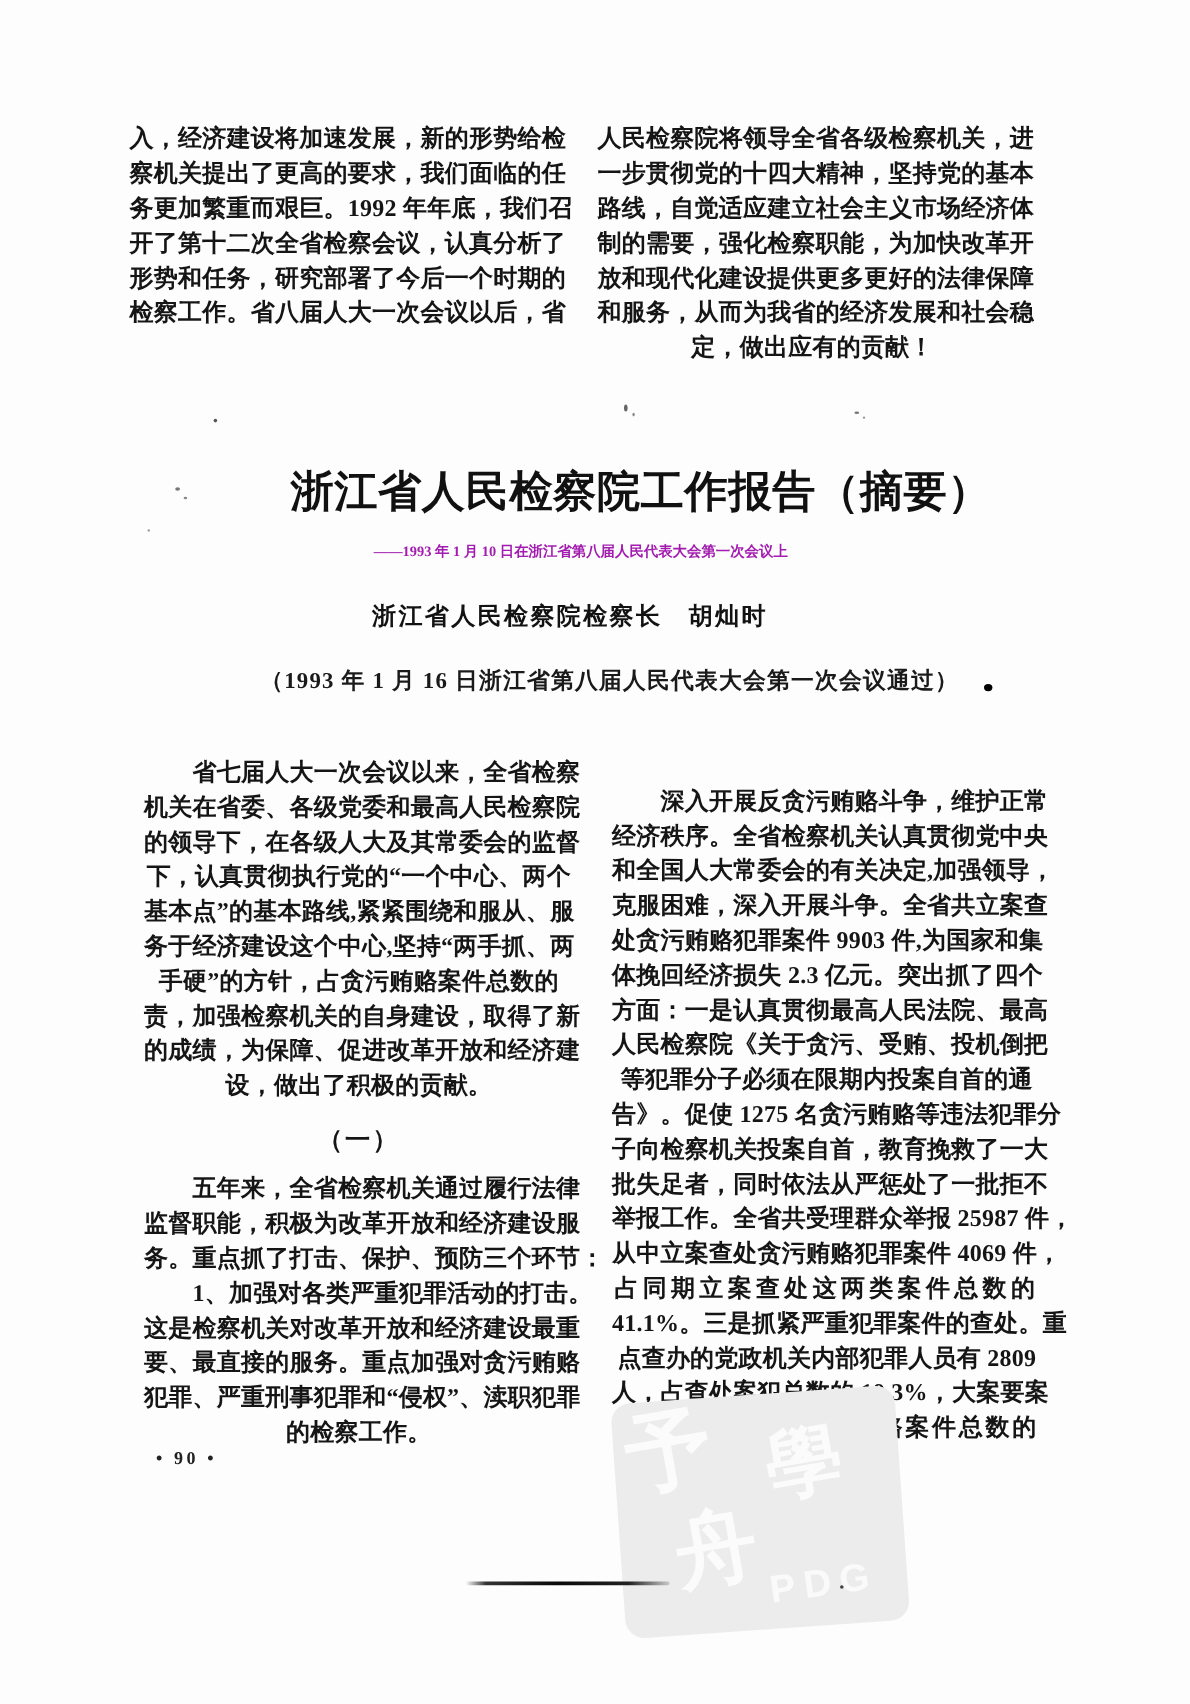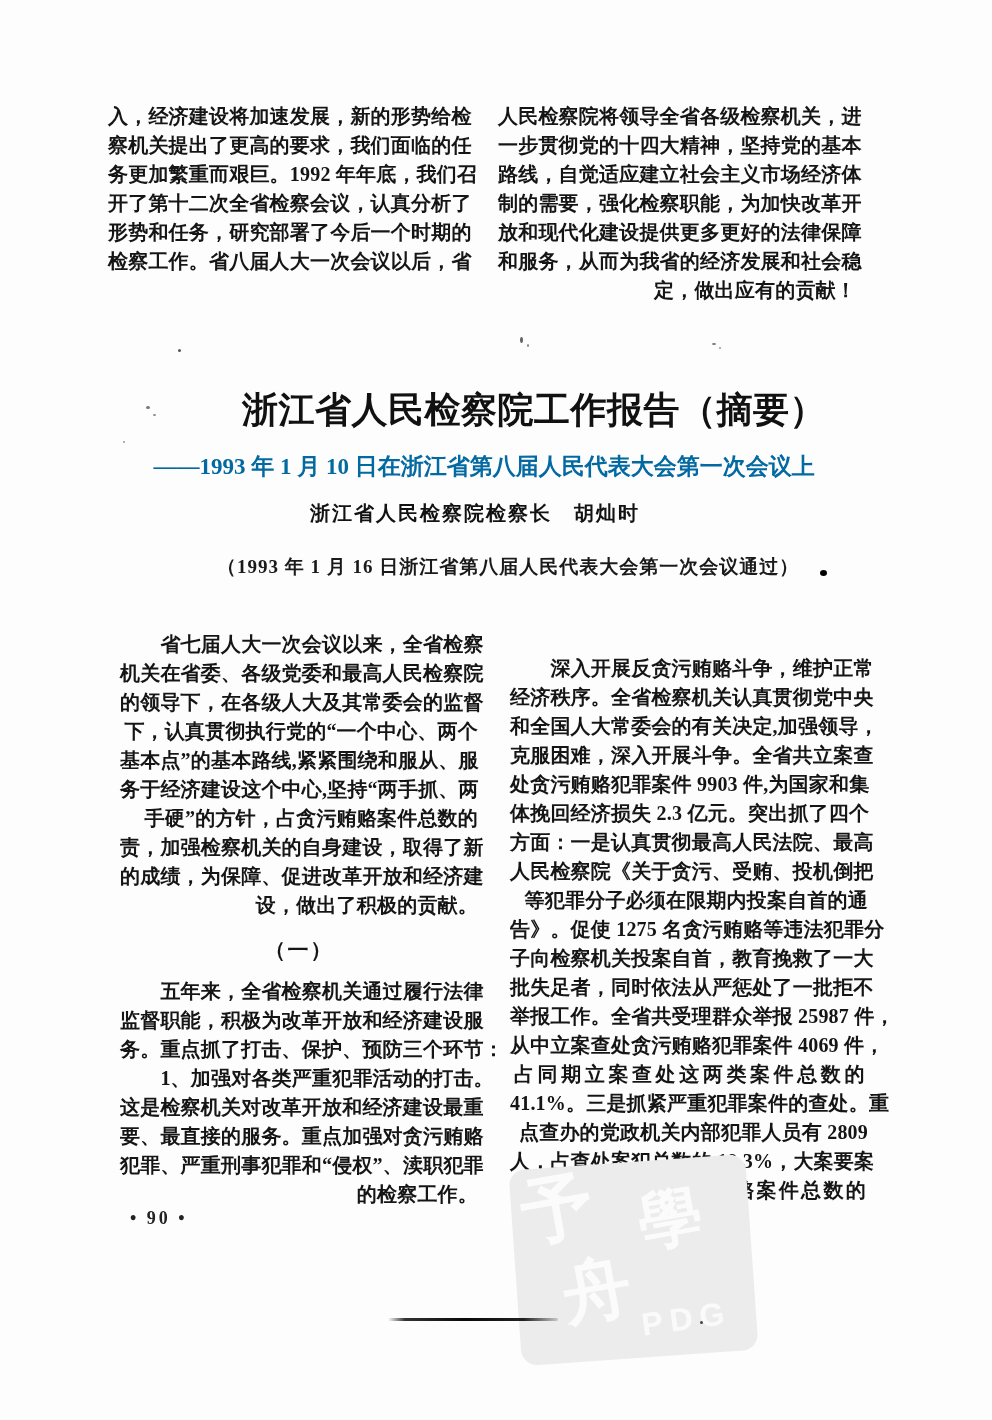--- a/index.html
+++ b/index.html
@@ -7,43 +7,43 @@
     width:992px; height:1420px; position:relative;
     background:#fdfdfd; overflow:hidden;
     font-family:"Liberation Serif","DejaVu Serif",serif;
     color:#141414;
   }
   .abs { position:absolute; }
   .col { width:358px; }
   .line {
     height:29px; line-height:29px; font-size:20px;
     white-space:nowrap; font-weight:600; color:#151515;
-    text-align:right; letter-spacing:0.2px;
+    text-align:center; letter-spacing:0.2px;
   }
   .line.nj {  }
   .line.sp  { letter-spacing:3.6px; }   
   .line.sp2 { letter-spacing:2.3px; }   
   .intro-left  { left:108px; top:102px; }
   .intro-right { left:498px; top:102px; }
   .title-block    { left:0; top:386px; width:976px; text-align:center;
                     font-size:36px; font-weight:700; letter-spacing:0.5px; color:#111;padding-left:46px; }
   .subtitle-block { left:0; top:451px; width:968px; text-align:center;
-                    font-size:23px; font-weight:700; color:#0369a1; }
+                    font-size:12px; font-weight:700; color:#a21caf; }
   .author-block   { left:0; top:500px; width:950px; text-align:center;
                     font-size:20px; font-weight:700; letter-spacing:2px; color:#121212; }
   .approval-block { left:0; top:554px; width:944px; text-align:center;
                     font-size:19px; font-weight:600; letter-spacing:1px; color:#1a1a1a;padding-left:36px; }
   .body-left  { left:120px; top:630px; }
   .body-right { left:510px; top:630px;margin-top:24px; }
   .section-heading {
     width:358px; text-align:center; font-size:21px; font-weight:700;
     height:29px; line-height:29px; margin-top:16px; margin-bottom:12px;
     letter-spacing:2px; color:#151515;
   }
-  .page-number { left:130px; top:1208px; font-size:18px; font-weight:600;
+  .page-number { left:130px; top:1208px; font-size:15px; font-weight:600;
                  letter-spacing:3px; color:#222; }
   
   .seal {
     left:515px; top:1162px; width:237px; height:196px;
     background:#ececec; border-radius:16px;
     transform:rotate(-4deg); overflow:hidden;
   }
   .seal-glyph { position:absolute; color:#fbfbfb; font-weight:700;
                 transform:rotate(-6deg); line-height:1; }
   .seal-g0 { left:10px;  top:6px;   font-size:72px; }

